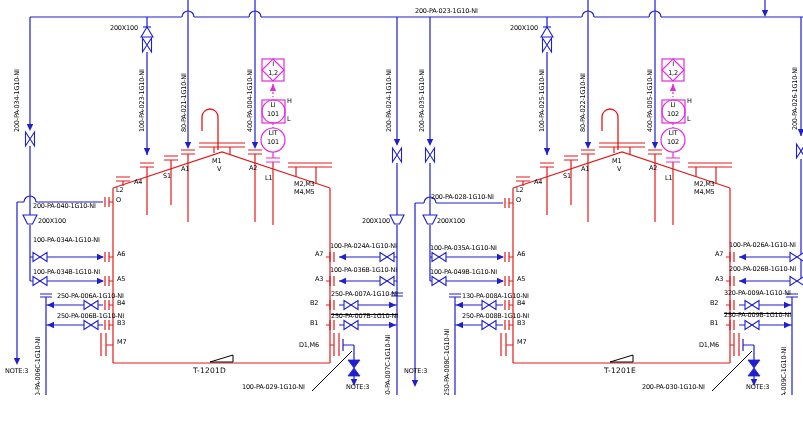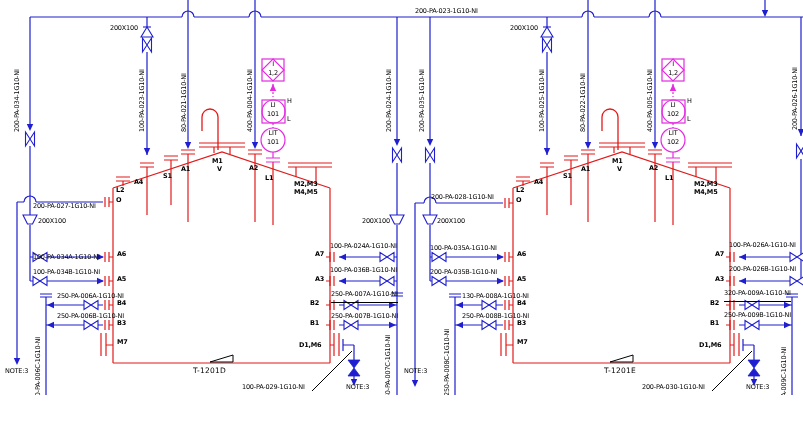--- a/index.html
+++ b/index.html
@@ -1,23 +1,23 @@
 <!DOCTYPE html>
 <html><head>
 <meta charset="utf-8">
 <style>
   html,body{margin:0;padding:0;background:#fff;}
   #pid{position:relative;width:803px;height:395px;background:#fff;overflow:hidden;
        font-family:"DejaVu Sans",sans-serif;}
   #pid svg{position:absolute;left:0;top:0;}
   .lb{position:absolute;font-size:6.5px;line-height:7px;color:#000;white-space:nowrap;
       letter-spacing:-0.2px;z-index:5;}
-  .bd{font-weight:bold;}
+  .bd{font-weight:normal;}
   .vt{transform:rotate(-90deg);transform-origin:0 0;}
-  .ul{border-bottom:1px solid #000;padding-bottom:4px;}
+  .ul{border-bottom:1px solid #000;padding-bottom:16px;}
   .ic{width:18px;text-align:center;}
   .tk{font-size:7.5px;letter-spacing:0.2px;}
 </style>
 </head>
 <body>
 
 <div id="pid">
 
 <svg width="803" height="447" viewBox="0 0 803 447">
   <defs>
@@ -262,41 +262,41 @@
 <div class="lb" style="left:346px;top:384px">NOTE:3</div>
 <div class="lb" style="left:746px;top:384px">NOTE:3</div>
 
 <div class="lb tk" style="left:193px;top:367px">T-1201D</div>
 <div class="lb tk" style="left:604px;top:367px">T-1201E</div>
 
 <div class="lb vt" style="left:14px;top:132px">200-PA-034-1G10-NI</div>
 <div class="lb vt" style="left:139px;top:132px">100-PA-023-1G10-NI</div>
 <div class="lb vt" style="left:181px;top:132px">80-PA-021-1G10-NI</div>
 <div class="lb vt" style="left:247px;top:132px">400-PA-004-1G10-NI</div>
-<div class="lb" style="left:33px;top:203px">200-PA-027-1G10-NI</div>
-<div class="lb" style="left:33px;top:254px">100-PA-034A-1G10-NI</div>
+<div class="lb" style="left:33px;top:203px">200-PA-040-1G10-NI</div>
+<div class="lb" style="left:33px;top:237px">100-PA-034A-1G10-NI</div>
 <div class="lb" style="left:33px;top:269px">100-PA-034B-1G10-NI</div>
 <div class="lb" style="left:57px;top:293px">250-PA-006A-1G10-NI</div>
 <div class="lb" style="left:57px;top:313px">250-PA-006B-1G10-NI</div>
 <div class="lb vt" style="left:35px;top:404px">250-PA-006C-1G10-NI</div>
 <div class="lb vt" style="left:386px;top:132px">200-PA-024-1G10-NI</div>
 <div class="lb" style="left:330px;top:243px">100-PA-024A-1G10-NI</div>
 <div class="lb" style="left:330px;top:267px">100-PA-036B-1G10-NI</div>
 <div class="lb ul" style="left:331px;top:291px">250-PA-007A-1G10-NI</div>
 <div class="lb" style="left:331px;top:313px">250-PA-007B-1G10-NI</div>
 <div class="lb vt" style="left:385px;top:402px">250-PA-007C-1G10-NI</div>
 <div class="lb ul" style="left:242px;top:384px">100-PA-029-1G10-NI</div>
 
 <div class="lb vt" style="left:419px;top:132px">200-PA-035-1G10-NI</div>
 <div class="lb vt" style="left:539px;top:132px">100-PA-025-1G10-NI</div>
 <div class="lb vt" style="left:580px;top:132px">80-PA-022-1G10-NI</div>
 <div class="lb vt" style="left:647px;top:132px">400-PA-005-1G10-NI</div>
 <div class="lb" style="left:431px;top:194px">200-PA-028-1G10-NI</div>
 <div class="lb" style="left:430px;top:245px">100-PA-035A-1G10-NI</div>
-<div class="lb" style="left:430px;top:269px">200-PA-035B-1G10-NI</div>
+<div class="lb" style="left:430px;top:269px">100-PA-049B-1G10-NI</div>
 <div class="lb" style="left:462px;top:293px">130-PA-008A-1G10-NI</div>
 <div class="lb" style="left:462px;top:313px">250-PA-008B-1G10-NI</div>
 <div class="lb vt" style="left:444px;top:396px">250-PA-008C-1G10-NI</div>
 <div class="lb vt" style="left:792px;top:130px">200-PA-026-1G10-NI</div>
 <div class="lb" style="left:729px;top:242px">100-PA-026A-1G10-NI</div>
 <div class="lb" style="left:729px;top:266px">200-PA-026B-1G10-NI</div>
 <div class="lb ul" style="left:724px;top:290px">320-PA-009A-1G10-NI</div>
 <div class="lb" style="left:724px;top:312px">250-PA-009B-1G10-NI</div>
 <div class="lb vt" style="left:781px;top:414px">250-PA-009C-1G10-NI</div>
 <div class="lb ul" style="left:642px;top:384px">200-PA-030-1G10-NI</div>

